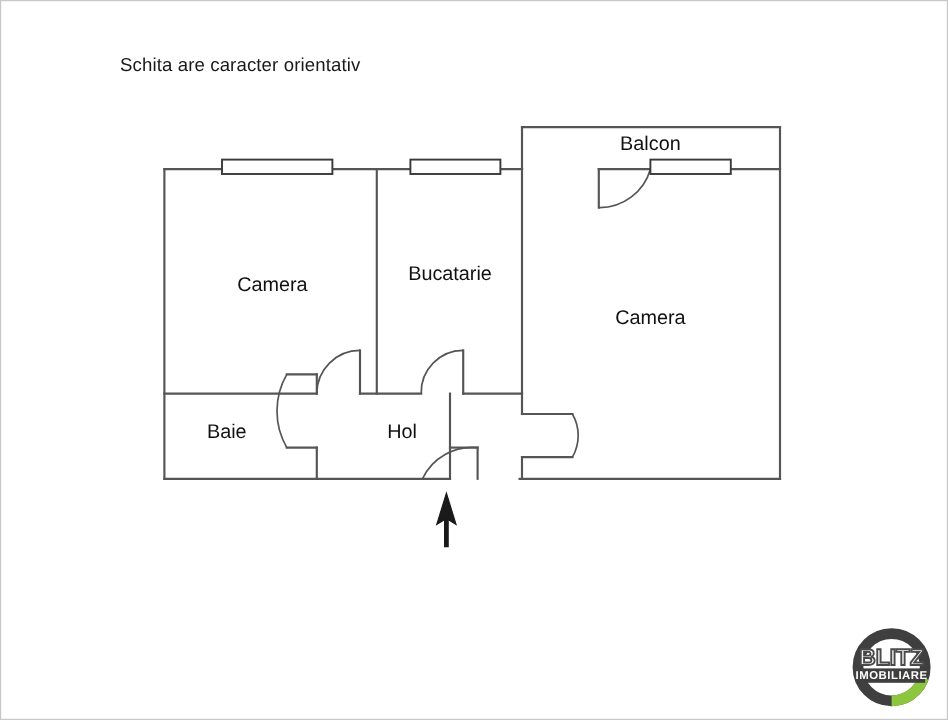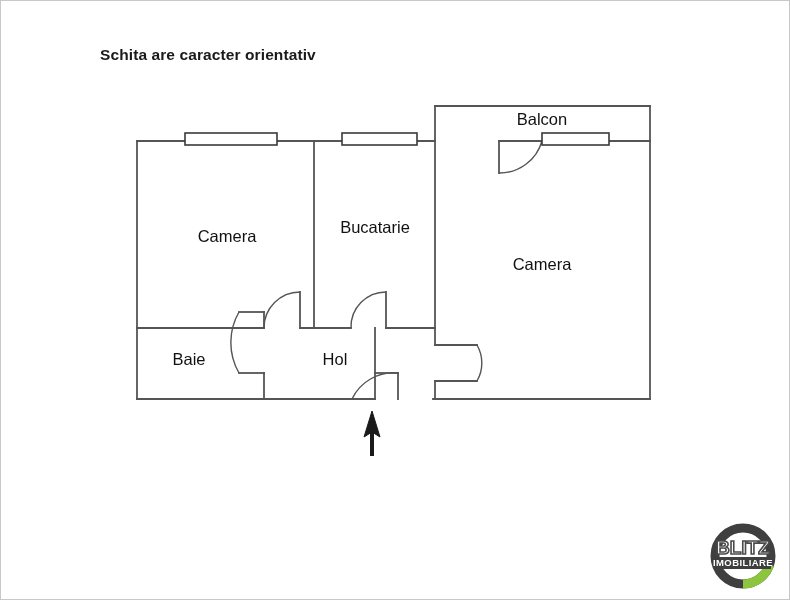--- a/index.html
+++ b/index.html
@@ -18,21 +18,21 @@
     background: #ffffff;
     border: 1px solid #c8c8c8;
     box-sizing: border-box;
     overflow: hidden;
   }
   #plan-title {
     position: absolute;
     left: 99px;
     top: 45px;
     font-size: 15.5px;
-    font-weight: 700;
+    font-weight: 400;
     color: #1a1a1a;
     letter-spacing: 0.1px;
     white-space: nowrap;
   }
   #floorplan-svg {
     position: absolute;
     left: 0;
     top: 0;
   }
   .room-label {

